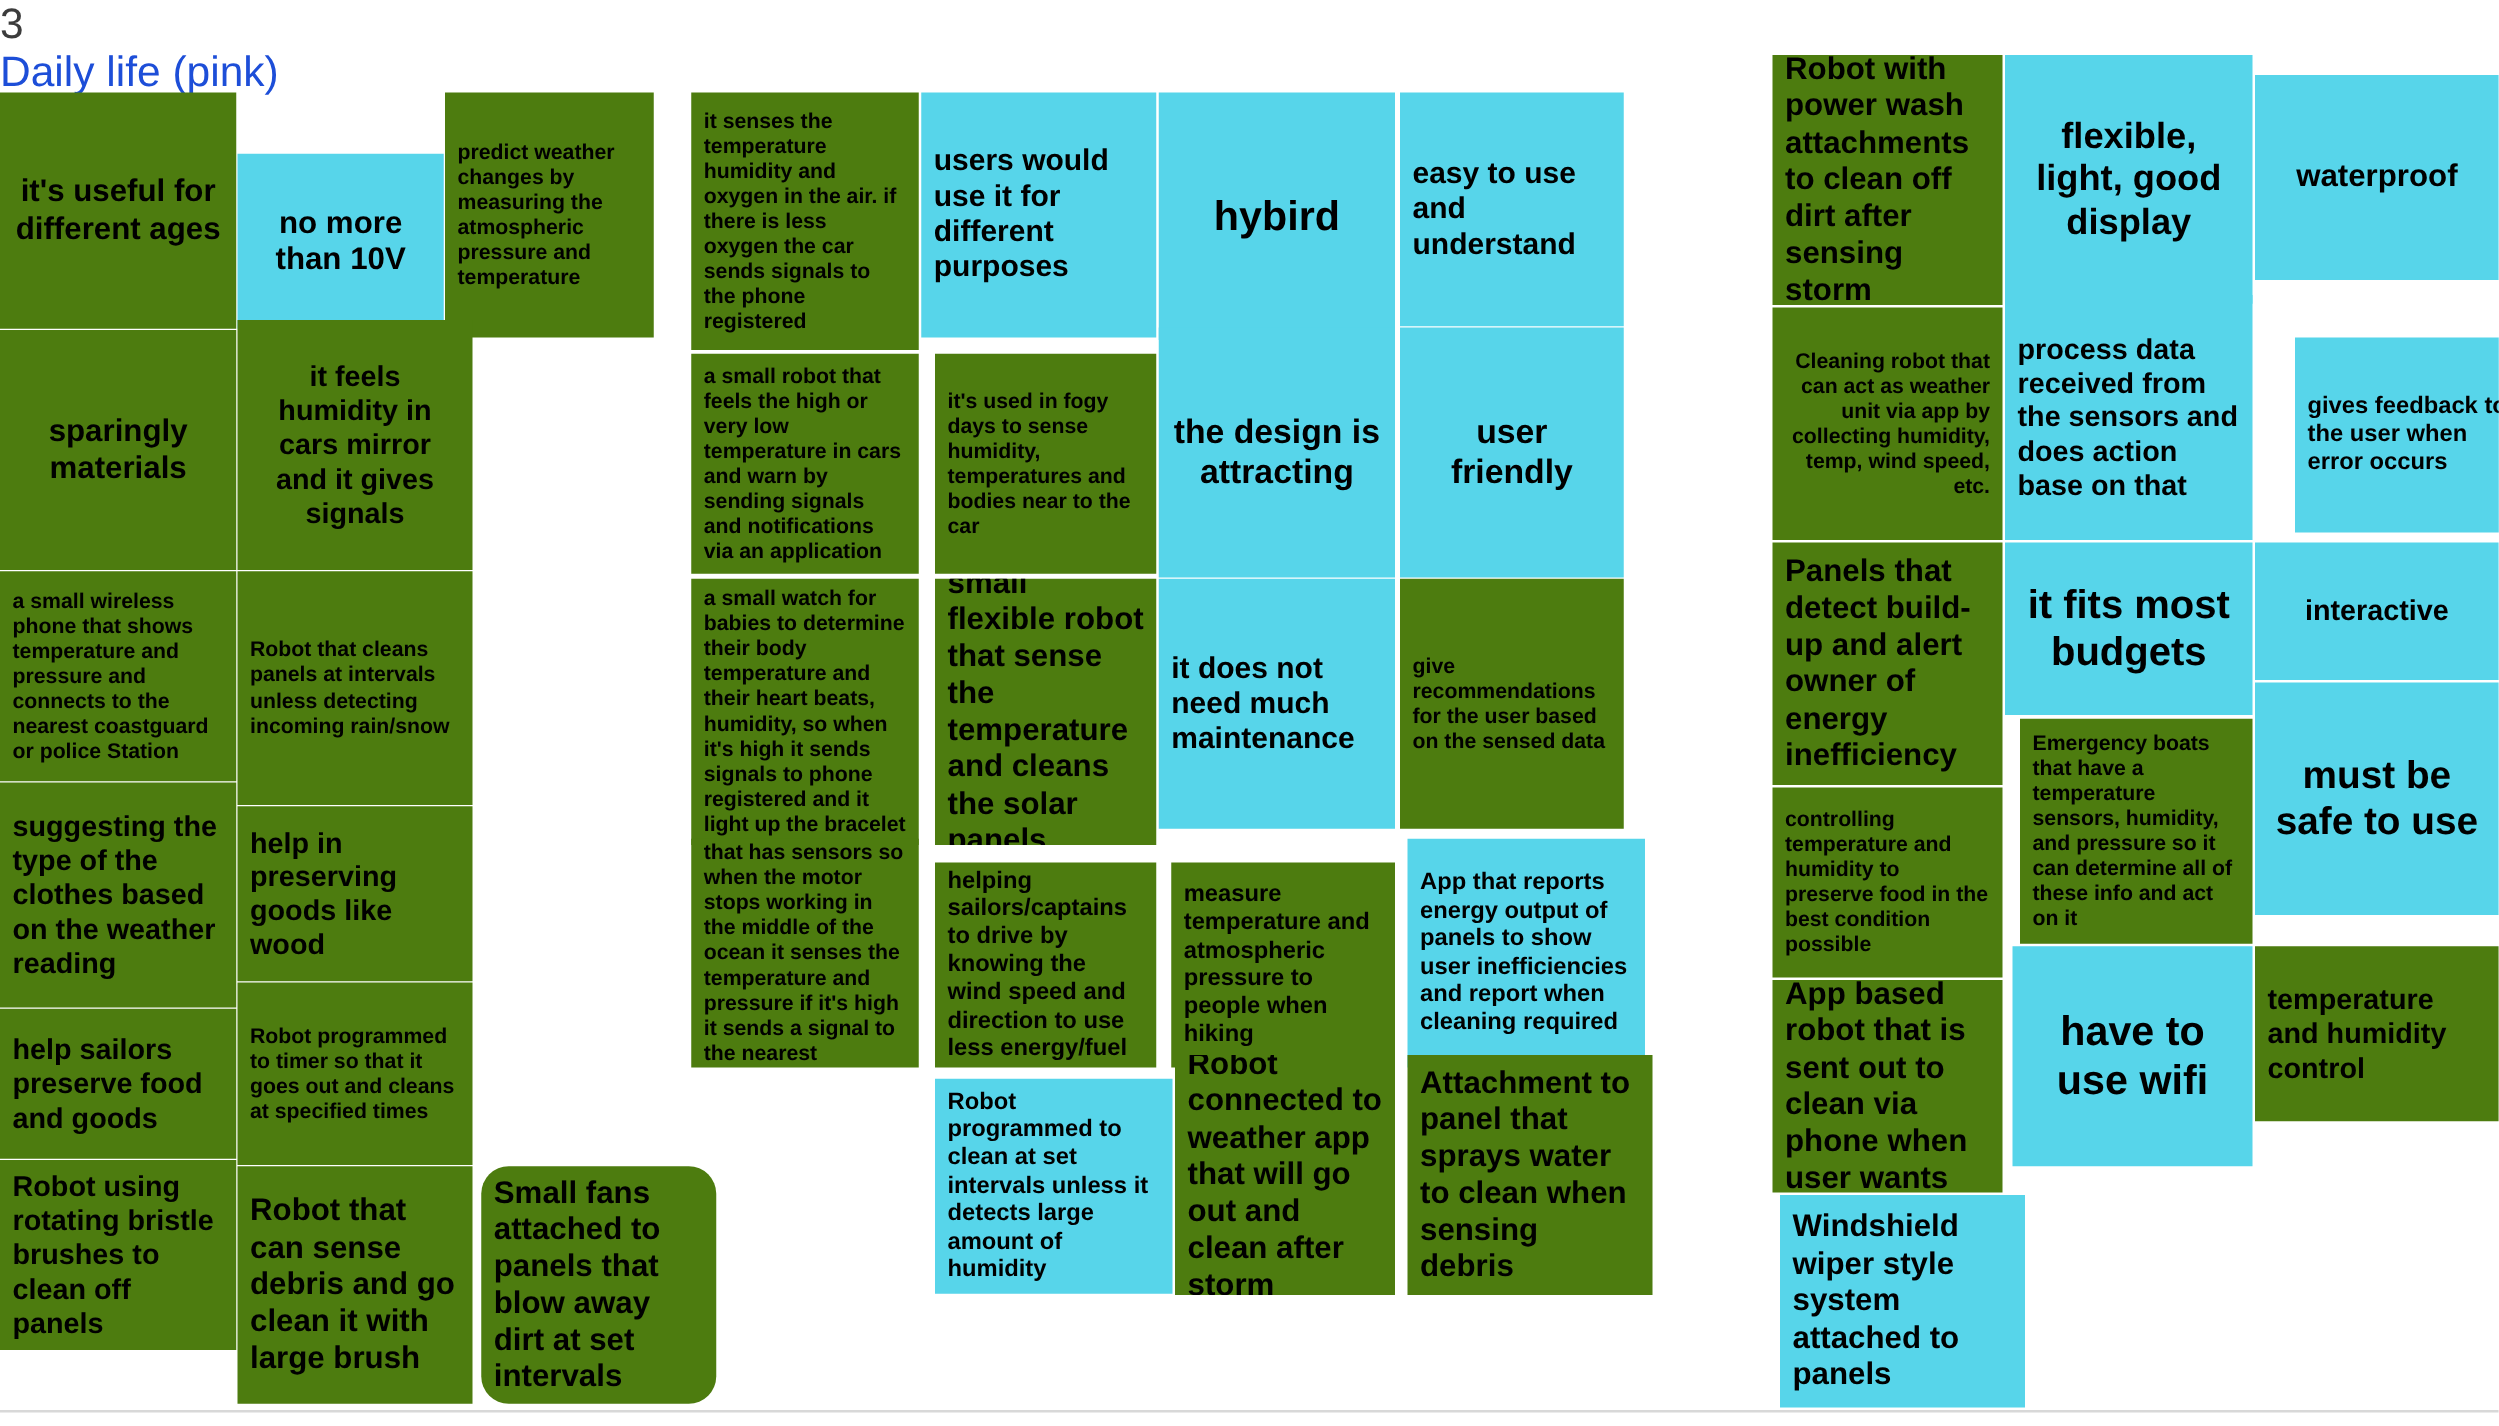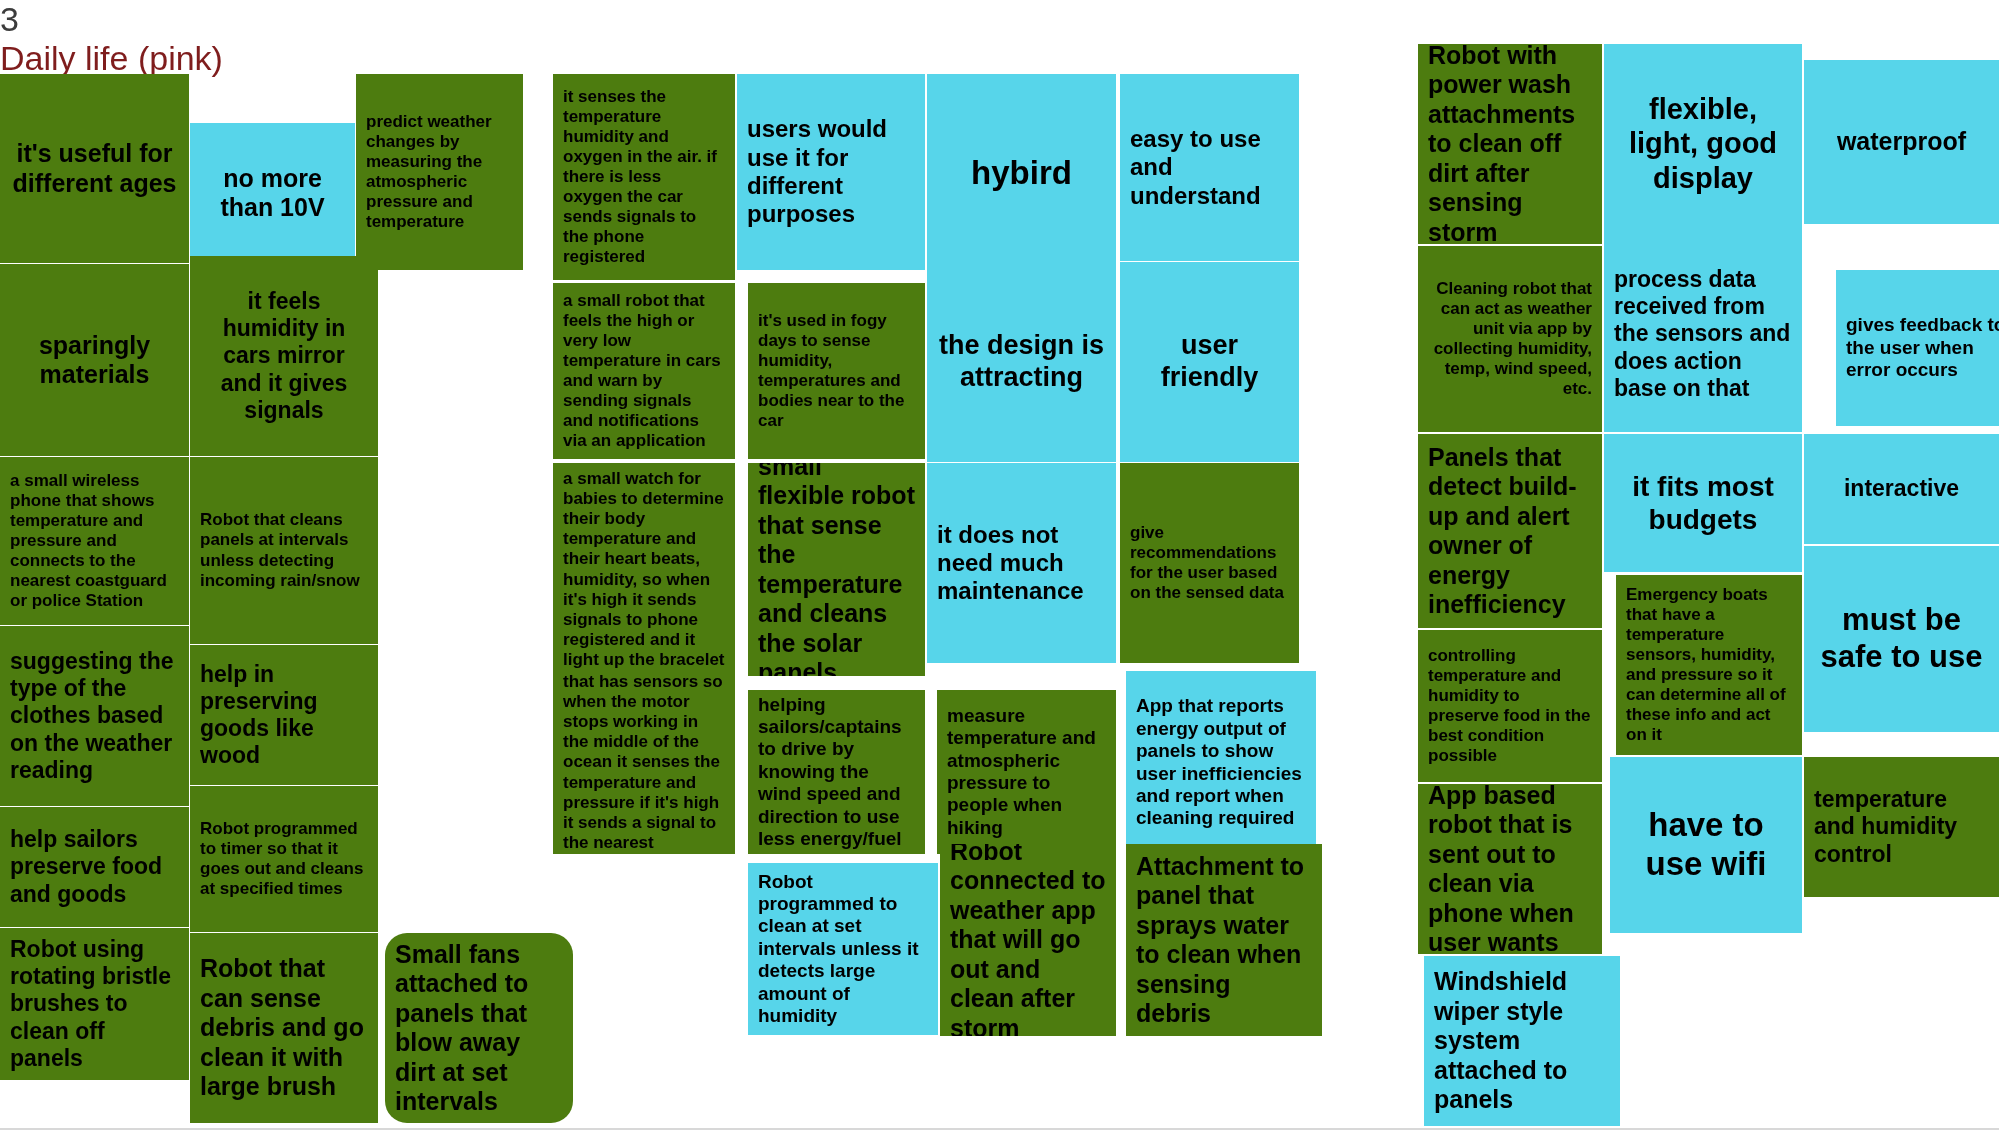--- a/index.html
+++ b/index.html
@@ -39,21 +39,21 @@
     text-align: center;
   }
   .note.centerleft {
     display: flex;
     align-items: center;
     justify-content: flex-start;
     text-align: left;
   }
   .title-label {
     font-size: 34px;
-    color: #7f1d1d;
+    color: #1d4ed8;
   }
   .num-label {
     font-size: 34px;
     color: #3c3c3c;
   }
   .small-note-label {
     font-size: 17px;
     color: #111111;
     font-weight: normal;
   }
@@ -108,21 +108,21 @@
     <div class="note blue centerleft" style="left: 748px; top: 863px; width: 190px; height: 172px; font-size: 19px;">Robot programmed to clean at set intervals unless it detects large amount of humidity</div>
     <div class="note pink centerleft" style="left: 940px; top: 844px; width: 176px; height: 192px; font-size: 25px;">Robot connected to weather app that will go out and clean after storm</div>
     <div class="note pink centerleft" style="left: 1126px; top: 844px; width: 196px; height: 192px; font-size: 25px;">Attachment to panel that sprays water to clean when sensing debris</div>
     <div class="note pink centerleft" style="left: 1418px; top: 44px; width: 184px; height: 200px; font-size: 25px;">Robot with power wash attachments to clean off dirt after sensing storm</div>
     <div class="note blue center" style="left: 1604px; top: 44px; width: 198px; height: 199px; font-size: 29px;">flexible, light, good display</div>
     <div class="note blue center" style="left: 1804px; top: 60px; width: 195px; height: 164px; font-size: 25px; text-align: center;">waterproof</div>
     <div class="note pink centerleft" style="left: 1418px; top: 246px; width: 184px; height: 186px; font-size: 17px; text-align: right;">Cleaning robot that can act as weather unit via app by collecting humidity, temp, wind speed, etc.</div>
     <div class="note blue centerleft" style="left: 1604px; top: 236px; width: 198px; height: 196px; font-size: 23px;">process data received from the sensors and  does action base on that</div>
     <div class="note blue centerleft" style="left: 1836px; top: 270px; width: 195px; height: 156px; font-size: 19px;">gives feedback to the user when error occurs</div>
     <div class="note pink centerleft" style="left: 1418px; top: 434px; width: 184px; height: 194px; font-size: 25px;">Panels that detect build-up and alert owner of energy inefficiency</div>
-    <div class="note blue center" style="left: 1604px; top: 434px; width: 198px; height: 138px; font-size: 28px;">it fits most budgets</div>
+    <div class="note blue center" style="left: 1604px; top: 434px; width: 198px; height: 138px; font-size: 32px;">it fits most budgets</div>
     <div class="note blue center" style="left: 1804px; top: 434px; width: 195px; height: 110px; font-size: 23px;">interactive</div>
     <div class="note pink centerleft" style="left: 1616px; top: 575px; width: 186px; height: 180px; font-size: 17px;">Emergency boats that have a temperature sensors, humidity, and pressure so it can determine all of these info and act on it</div>
     <div class="note blue center" style="left: 1804px; top: 546px; width: 195px; height: 186px; font-size: 31px;">must be safe to use</div>
     <div class="note pink centerleft" style="left: 1418px; top: 630px; width: 184px; height: 152px; font-size: 17px;">controlling temperature and humidity to preserve food in the best condition possible</div>
     <div class="note blue center" style="left: 1610px; top: 757px; width: 192px; height: 176px; font-size: 33px;">have to use wifi</div>
     <div class="note pink centerleft" style="left: 1804px; top: 757px; width: 195px; height: 140px; font-size: 23px;">temperature and humidity control</div>
     <div class="note pink centerleft" style="left: 1418px; top: 784px; width: 184px; height: 170px; font-size: 25px;">App based robot that is sent out to clean via phone when user wants</div>
     <div class="note blue centerleft" style="left: 1424px; top: 956px; width: 196px; height: 170px; font-size: 25px;">Windshield wiper style system attached to panels</div>
   </div>
 

